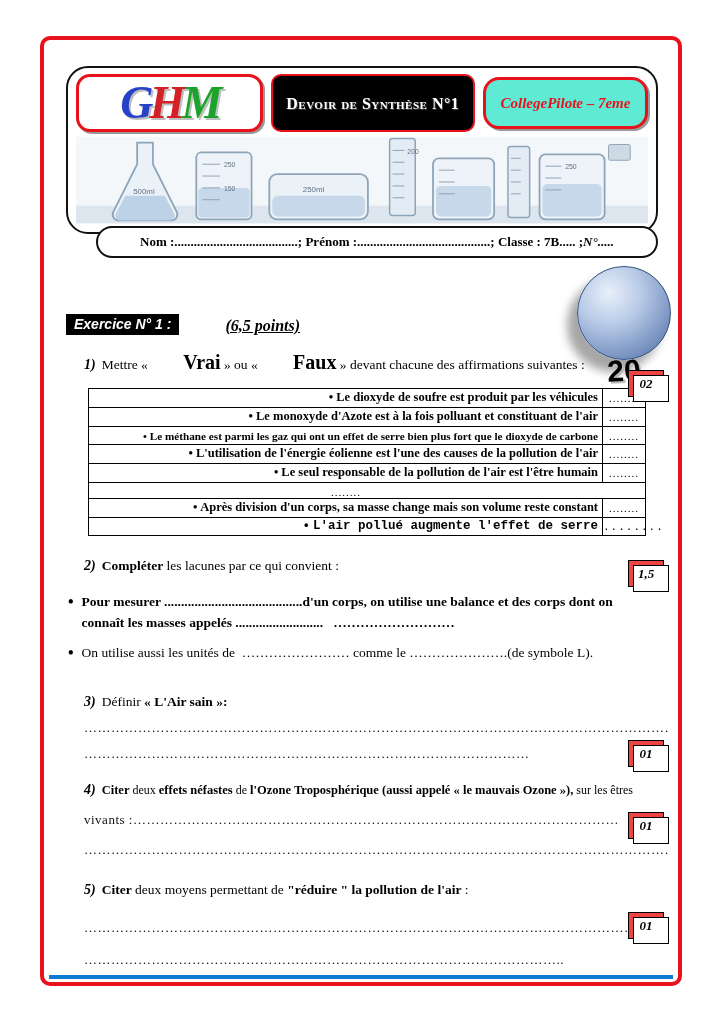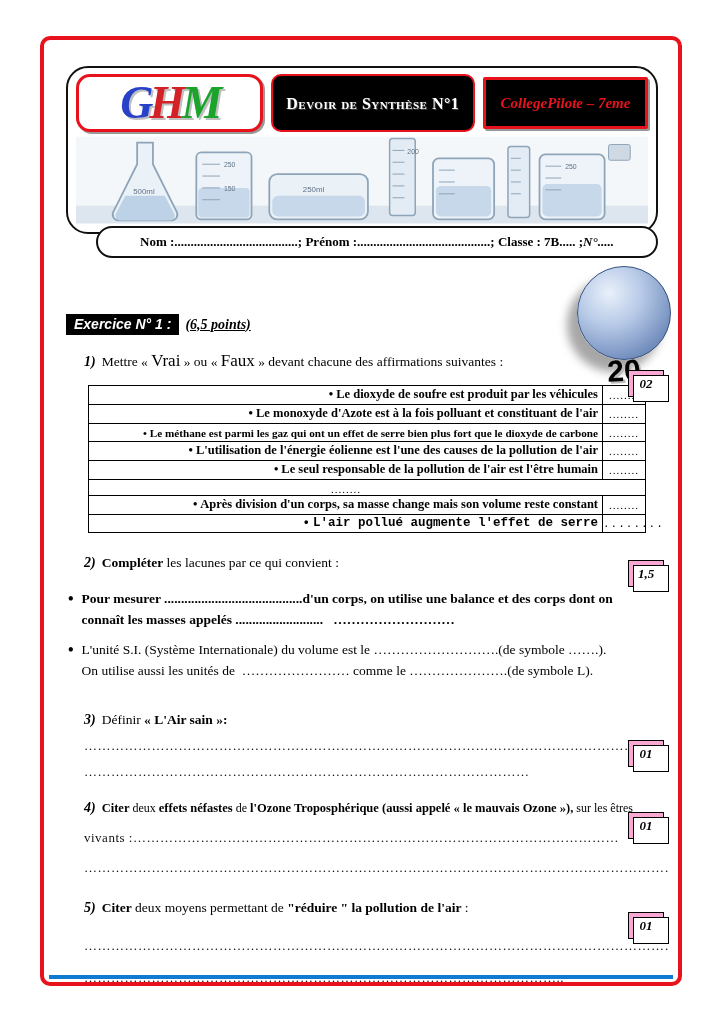--- a/index.html
+++ b/index.html
@@ -22,22 +22,22 @@
   .lg-g { color:#2741c9; } .lg-h { color:#d42027; } .lg-m { color:#1ca32b; }
 
   .title-box { width:208px; height:58px; border:2.5px solid #e8121c; border-radius:10px;
                background:#000; color:#fff; display:flex; flex-direction:column;
                align-items:center; justify-content:center; overflow:hidden; }
   .subject-bar { font-size:11.5px; font-weight:bold; padding:1px 0 2px; border-bottom:1px solid #fff;
                  width:100%; text-align:center; }
   .title-bar { font-size:16px; font-weight:bold; font-variant:small-caps; letter-spacing:.5px;
                padding-top:2px; text-shadow:1px 1px 0 #444; }
 
-  .school-box { width:168px; height:52px; align-self:center; border:3px solid #e8121c; border-radius:2px;
-                display:flex; align-items:center; justify-content:center; background:#000000;
+  .school-box { width:168px; height:52px; align-self:center; border:3px solid #e8121c; border-radius:16px;
+                display:flex; align-items:center; justify-content:center; background:#5eead4;
                 box-shadow:2px 2px 0 #999; }
   .school-name { color:#e8121c; font-style:italic; font-weight:bold; font-size:15px; white-space:nowrap; }
 
   .glassware { width:100%; height:88px; margin-top:4px; }
 
   .identity-box { position:absolute; left:52px; top:186px; width:562px; height:32px;
                   border:2.5px solid #111; border-radius:16px; background:#fff;
                   display:flex; align-items:center; justify-content:center; z-index:3;
                   font-weight:bold; font-size:13px; white-space:nowrap; overflow:hidden; }
   .identity-box .script { font-style:italic; font-family:"Liberation Serif", serif; }
@@ -46,29 +46,29 @@
   .score { position:absolute; left:528px; top:226px; width:104px; text-align:center; }
   .score-ball { width:94px; height:94px; margin:0 auto; border-radius:50%;
                 background:radial-gradient(circle at 34% 28%, #e9f0fa 0%, #b9cbe8 35%, #7d97c4 70%, #4d6a99 100%);
                 border:1px solid #33507e; box-shadow:-10px 12px 10px rgba(0,0,0,.35); }
   .score-value { margin-top:-6px; font-family:"Liberation Sans", sans-serif; font-weight:bold;
                  font-size:30px; transform:rotate(-3deg); text-shadow:2px 2px 0 #bbb; }
 
   
   .content { position:absolute; left:22px; top:274px; width:602px; }
 
-  .ex-head-row { display:flex; align-items:center; gap:6px; }
+  .ex-head-row { display:flex; align-items:flex-end; gap:6px; }
   .ex-heading { background:#000; color:#fff; font-style:italic; font-weight:bold;
                 font-size:14px; padding:2px 8px 3px; font-family:"Liberation Sans", sans-serif; }
-  .ex-points { font-style:italic; font-size:14px; text-decoration:underline; font-weight:bold; }
+  .ex-points { font-style:italic; font-size:16px; text-decoration:underline; font-weight:bold;margin-left:40px; }
 
   .qline { margin-top:16px; padding-left:18px; font-size:13.5px; white-space:nowrap; overflow:hidden; }
   .qnum { font-weight:bold; font-style:italic; font-size:14px; padding-right:6px; }
   .b { font-weight:bold; }
-  .bb { font-weight:normal; font-size:17px; }
+  .bb { font-weight:bold; font-size:20px;margin-left:32px; }
 
   .tf-table { margin:14px 0 0 22px; width:558px; border:1.5px solid #000; }
   .trow { display:grid; grid-template-columns:1fr 42px; border-bottom:1px solid #000; }
   .trow:last-child { border-bottom:none;font-family:Liberation Mono, monospace; }
   .tcell-text { padding:1px 4px 2px 6px; font-weight:bold; font-size:12.5px;
                 border-right:1px solid #000; white-space:nowrap; overflow:hidden;text-align:right; }
   .trow.small .tcell-text { font-size:11.2px; padding-top:3px; }
   .tcell-ans { font-size:11px; text-align:center; padding-top:3px; letter-spacing:1px; }
   .bullet { font-weight:bold; padding-right:3px; }
 
@@ -76,21 +76,21 @@
   .fill-line { display:flex; gap:8px; margin-top:9px; line-height:1.55; }
   .fill-line .bigdot { font-size:16px; font-weight:bold; line-height:1.3; }
   .fill-text { white-space:pre-wrap; }
 
   .dotline { white-space:nowrap; overflow:hidden; font-size:13px; letter-spacing:.5px;
              margin-top:10px; padding-left:18px; color:#111; }
 
   .q4-text { font-size:12px; }
   .q4-text .b { font-size:12.5px; }
 
-  .pt-badge { position:absolute; width:36px; height:27px; border:1.5px solid #000; background:#f9a8d4;
+  .pt-badge { position:absolute; width:36px; height:27px; border:1.5px solid #000; background:#ef4444;
               display:flex; align-items:center; justify-content:center;
               font-style:italic; font-weight:bold; font-size:13px; z-index:2; }
   .pt-badge::after { content:""; position:absolute; left:4px; top:4px; width:100%; height:100%;
                      border:1.5px solid #000; background:#fff; z-index:-1; }
   .badge-02  { left:584px; top:330px; }
   .badge-15  { left:584px; top:520px; }
   .badge-01a { left:584px; top:700px; }
   .badge-01b { left:584px; top:772px; }
   .badge-01c { left:584px; top:872px; }
 
@@ -251,21 +251,20 @@
       <div class="fill-line">
         <span class="bigdot">•</span>
         <div>
           <div class="fill-text b" style="font-weight:bold;">Pour mesurer .........................................d'un corps, on utilise une balance et des corps dont on</div>
           <div class="fill-text b" style="font-weight:bold;">connaît les masses appelés ..........................   ………………………</div>
         </div>
       </div>
       <div class="fill-line">
         <span class="bigdot">•</span>
         <div>
-          <div class="fill-text">L'unité S.I. (Système Internationale) du volume est le ……………………….(de symbole …….).</div>
           <div class="fill-text">On utilise aussi les unités de  …………………… comme le ………………….(de symbole L).</div>
         </div>
       </div>
     </div>
 
     <div class="qline" style="margin-top:30px;">
       <span class="qnum">3)</span><span>Définir </span><span class="b"> « L'Air sain »:</span>
     </div>
     <div class="dotline">………………………………………………………………………………………………………………………</div>
     <div class="dotline">………………………………………………………………………………………</div>

